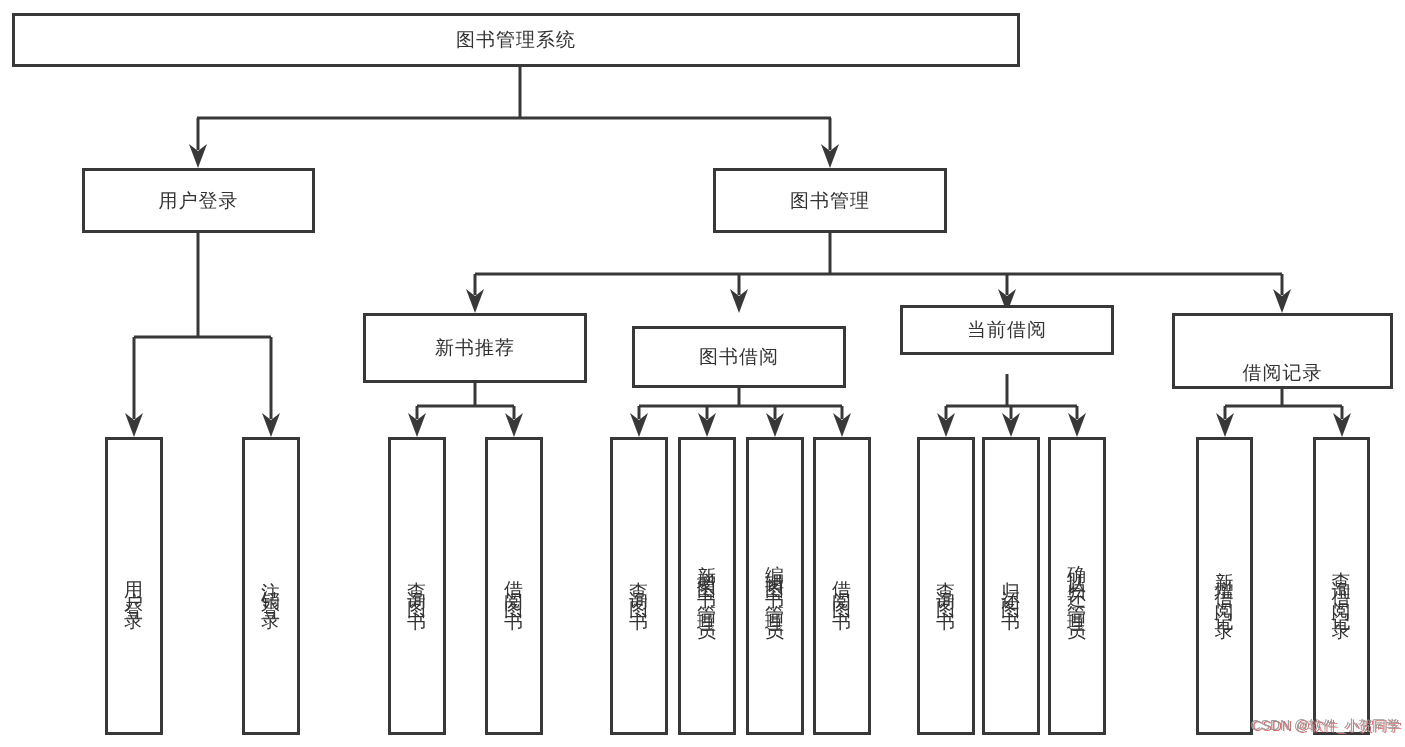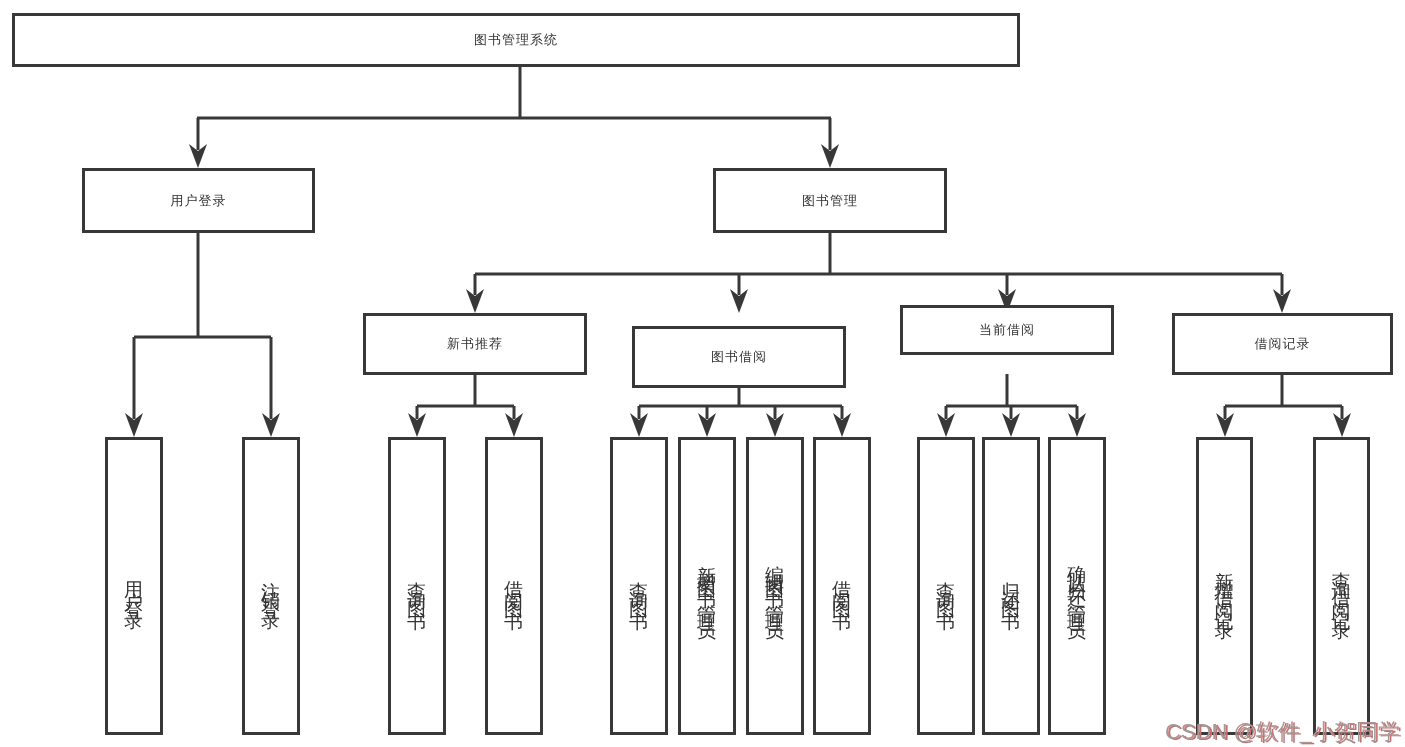--- a/index.html
+++ b/index.html
@@ -24,21 +24,21 @@
     left: 0; top: 0;
     width: 1405px; height: 747px;
   }
   .hbox {
     position: absolute;
     background: #ffffff;
     border: 3px solid var(--line);
     display: flex;
     align-items: center;
     justify-content: center;
-    font-size: 13px;
+    font-size: 19px;
     color: var(--text);
     letter-spacing: 1px;
   }
   .vbox {
     position: absolute;
     top: 437px;
     width: 58px;
     height: 298px;
     background: #ffffff;
     border: 3px solid var(--line);
@@ -53,21 +53,21 @@
     letter-spacing: 10px;
     color: var(--text);
     line-height: 1;
     white-space: nowrap;
   }
   .vbox.long .vtext { letter-spacing: 8px; }
   .watermark {
     position: absolute;
     top: 717px;
     right: 5px;
-    font-size: 22px;
+    font-size: 14px;
     color: var(--wm);
     text-shadow: 2px 1px 0 var(--wm-shadow);
     letter-spacing: 0px;
     white-space: nowrap;
   }
 </style>
 </head>
 <body>
 
 <div class="canvas">
@@ -131,30 +131,30 @@
     <span>图书管理系统</span>
   </div>
 
   <div class="hbox" style="left:82px; top:168px; width:233px; height:65px;">
     <span>用户登录</span>
   </div>
   <div class="hbox" style="left:713px; top:168px; width:234px; height:65px;align-items:center;">
     <span>图书管理</span>
   </div>
 
-  <div class="hbox" style="left:363px; top:313px; width:224px; height:62px;">
+  <div class="hbox" style="left:363px; top:313px; width:224px; height:70px;">
     <span>新书推荐</span>
   </div>
   <div class="hbox" style="left:632px; top:326px; width:214px; height:62px;">
     <span>图书借阅</span>
   </div>
   <div class="hbox" style="left:900px; top:305px; width:214px; height:50px;text-align:right;">
     <span>当前借阅</span>
   </div>
-  <div class="hbox" style="left:1172px; top:313px; width:221px; height:62px;">
+  <div class="hbox" style="left:1172px; top:313px; width:221px; height:76px;align-items:flex-end;">
     <span>借阅记录</span>
   </div>
 
   <div class="vbox" style="left:105px;">
     <span class="vtext">用户登录</span>
   </div>
   <div class="vbox" style="left:242px;">
     <span class="vtext">注销登录</span>
   </div>
 

